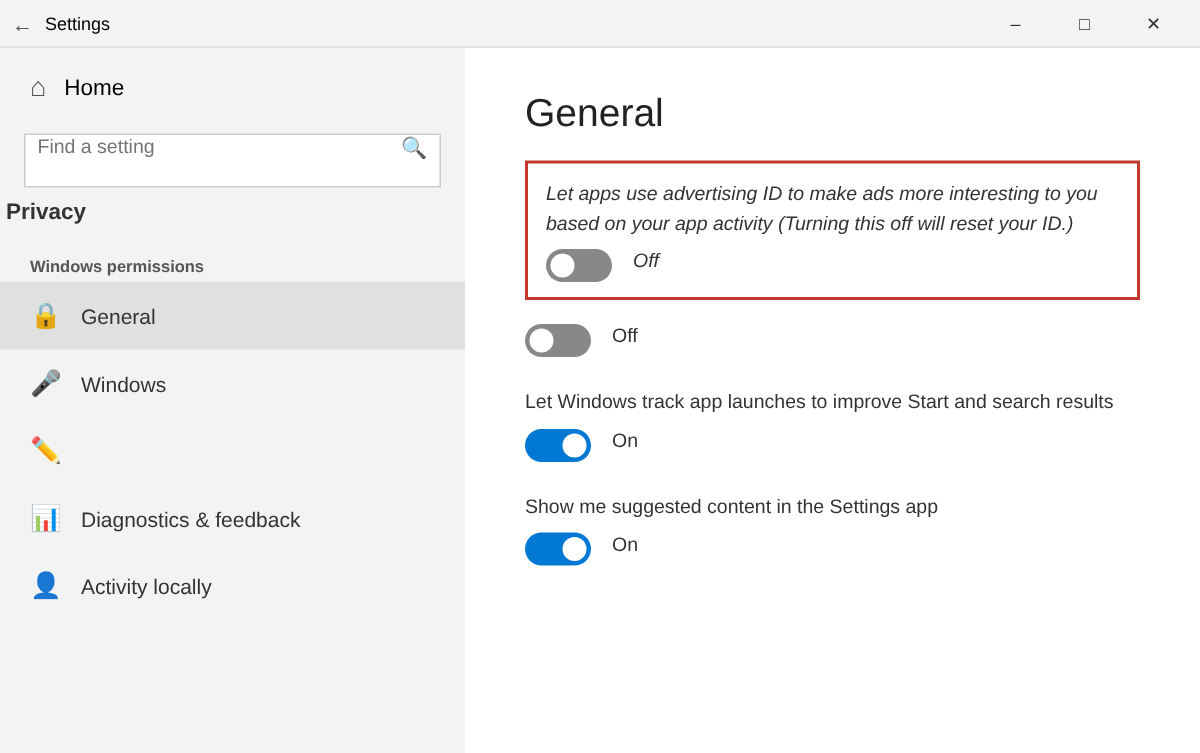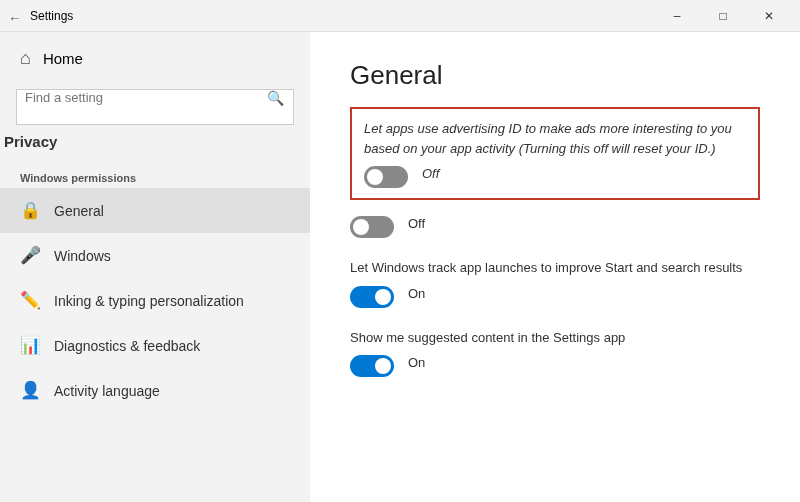--- a/index.html
+++ b/index.html
@@ -236,29 +236,28 @@
         <div class="sidebar-item active">
       <span class="sidebar-item-icon">🔒</span>
       <span>General</span>
     </div>
         <div class="sidebar-item">
       <span class="sidebar-item-icon">🎤</span>
       <span>Windows</span>
     </div>
         <div class="sidebar-item">
       <span class="sidebar-item-icon">✏️</span>
-      <span>Inking &amp; typing personalization</span>
     </div>
         <div class="sidebar-item">
       <span class="sidebar-item-icon">📊</span>
       <span>Diagnostics &amp; feedback</span>
     </div>
         <div class="sidebar-item">
       <span class="sidebar-item-icon">👤</span>
-      <span>Activity language</span>
+      <span>Activity locally</span>
     </div>
       </div>
   </div>
 
   <div class="content">
     <div class="content-title">General</div>
 
     <div id="settings-container">
         <div class="setting-item highlighted">
       <div class="setting-desc">Let apps use advertising ID to make ads more interesting to you based on your app activity (Turning this off will reset your ID.)</div>

